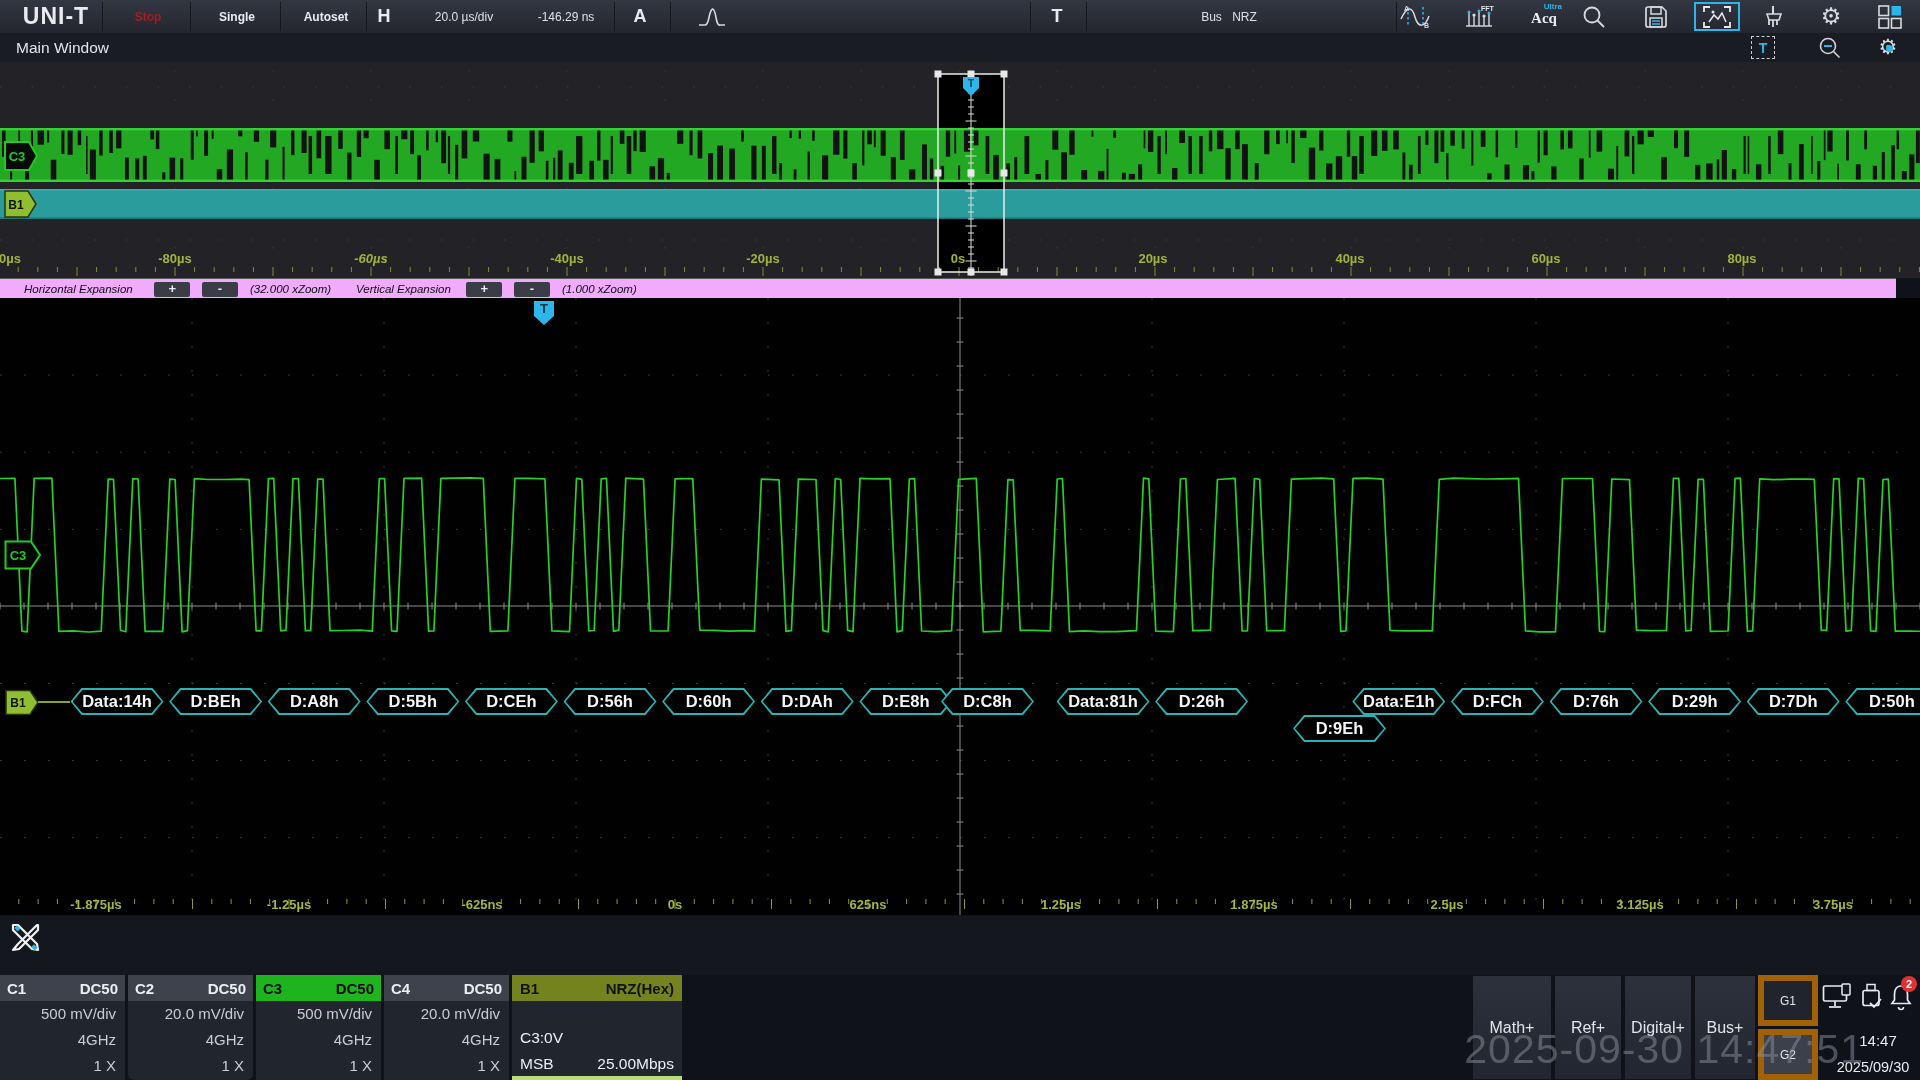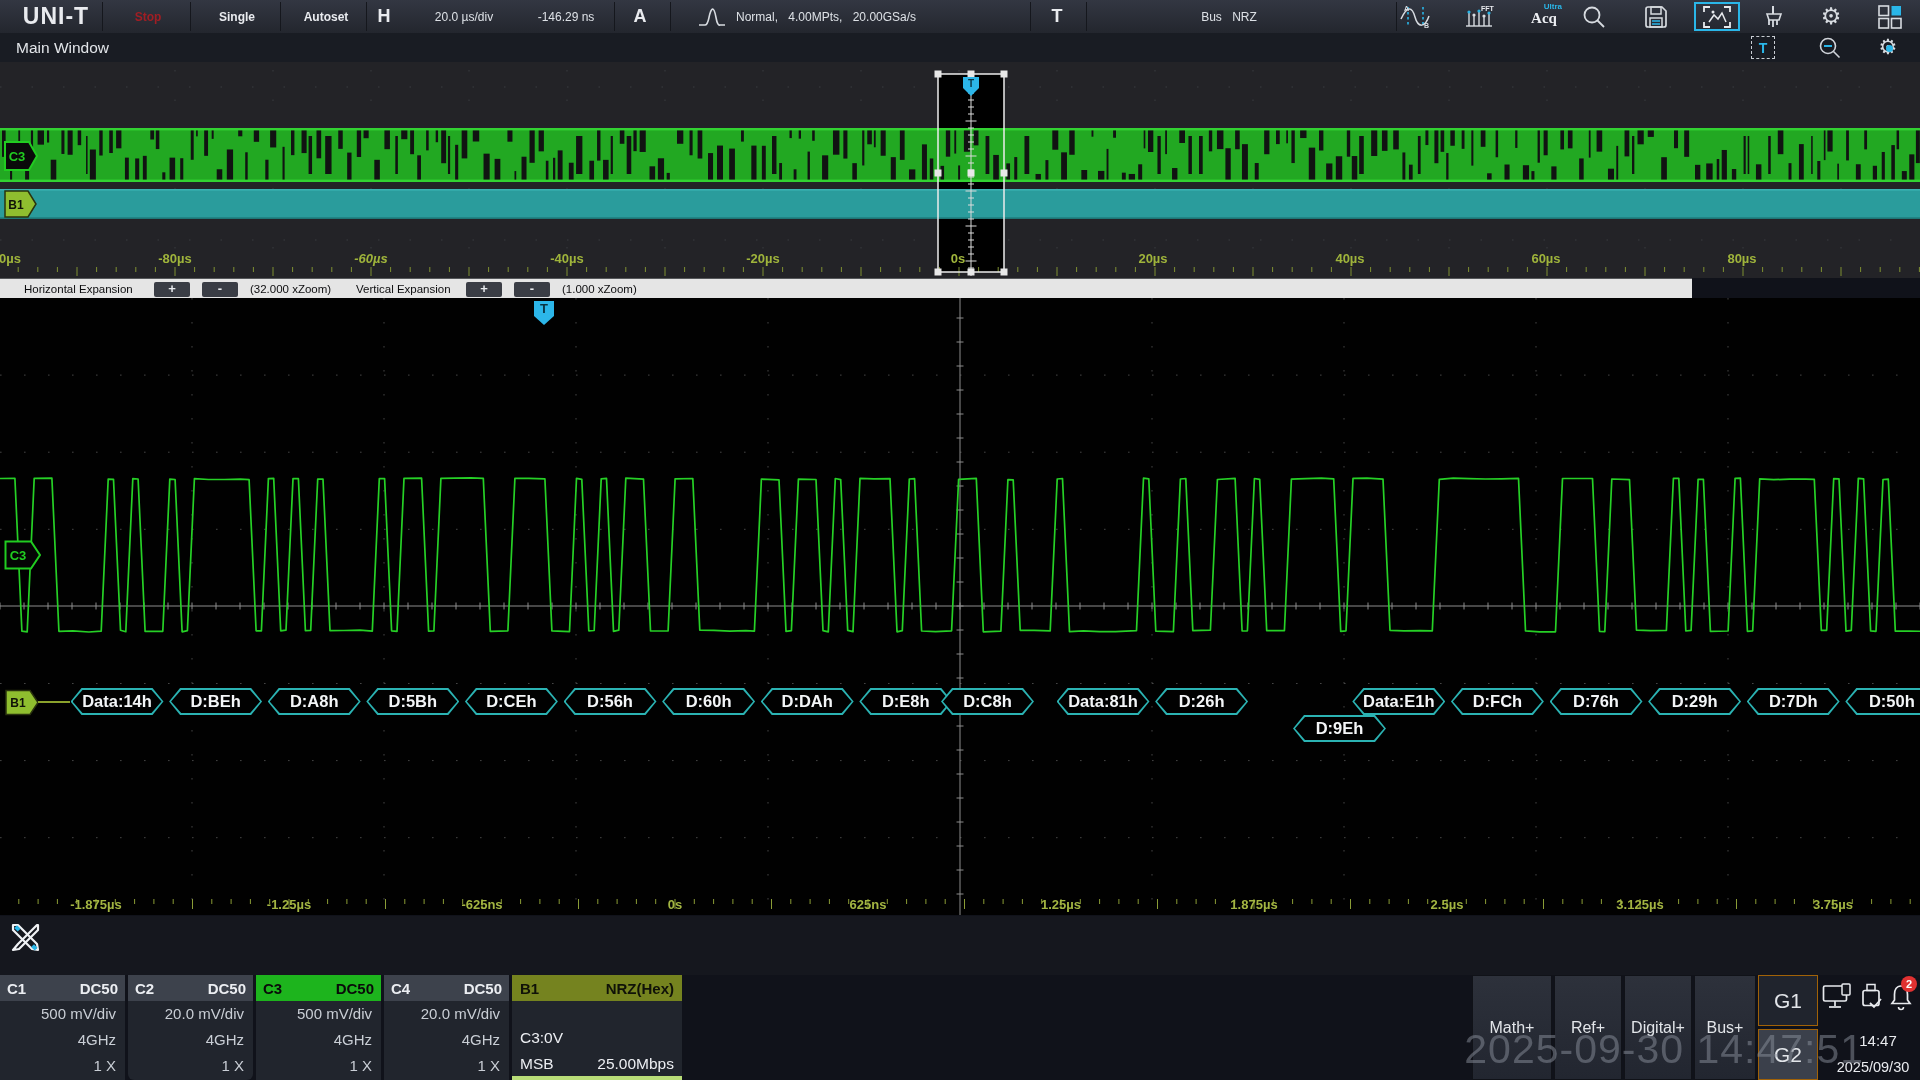--- a/index.html
+++ b/index.html
@@ -25,21 +25,21 @@
   .gearglyph{font-family:"DejaVu Sans",sans-serif;font-size:23px;color:#d7dbe0;line-height:1;}
   
   .subbar{position:absolute;left:0;top:33px;width:1920px;height:29px;background:#191c23;border-bottom:1px solid #07080a;}
   .wintitle{position:absolute;left:16px;top:0;height:29px;display:flex;align-items:center;font-size:15.5px;color:#e2e5e9;}
   .sicon{position:absolute;top:3px;width:24px;height:23px;display:flex;align-items:center;justify-content:center;}
   .tdash{border:1.5px dashed #c8ccd2;box-sizing:border-box;color:#2ab6e8;font-weight:700;font-size:14px;}
   
   .overview{position:absolute;left:0;top:62px;width:1920px;height:216px;background:#232327;overflow:hidden;}
   .axlab{position:absolute;top:189px;width:80px;text-align:center;font-size:13px;font-weight:700;color:#9fb43b;}
   
-  .expbar{position:absolute;left:0;top:278px;width:1692px;height:20px;background:#e5e5e5;border-top:1px solid #55575a;box-sizing:border-box;}
+  .expbar{position:absolute;left:0;top:278px;width:1896px;height:20px;background:#f0abfc;border-top:1px solid #55575a;box-sizing:border-box;font-style:italic;}
   .explab{position:absolute;top:0;height:20px;display:flex;align-items:center;font-size:11.5px;color:#0d0d0f;font-weight:400;}
   .expbtn{position:absolute;top:2.5px;width:36px;height:15px;background:#3a3d45;color:#e8eaee;font-size:13px;line-height:13px;
           text-align:center;border-radius:2px;font-weight:700;}
   
   .grat{position:absolute;left:0;top:298px;width:1920px;height:617px;background:#010101;overflow:hidden;}
   .grat svg{position:absolute;left:0;top:0;}
   .axlab2{position:absolute;top:587px;width:90px;text-align:center;font-size:13px;font-weight:700;color:#a3b542;margin-top:12px;}
   .tflag{position:absolute;left:532px;top:1px;width:24px;height:28px;}
   .busframe{position:absolute;top:390px;height:27px;}
   .busframe .outer{position:absolute;left:0;top:0;width:100%;height:100%;background:#2bb3b3;
@@ -58,21 +58,21 @@
   .b1panel{position:absolute;left:512px;top:0;width:170px;height:105px;background:#21252d;}
   .b1head{height:26px;display:flex;align-items:center;justify-content:space-between;padding:0 8px;
           background:#75831f;font-size:15px;font-weight:700;color:#101208;}
   .b1row2{position:absolute;left:8px;top:54px;font-size:15.5px;color:#eceef2;}
   .b1row3{position:absolute;left:8px;right:8px;top:80px;display:flex;justify-content:space-between;font-size:15.5px;color:#eceef2;}
   .b1strip{position:absolute;left:0;bottom:0;width:100%;height:4px;background:#b9dd78;}
   .fbtn{position:absolute;top:0;height:105px;display:flex;align-items:center;justify-content:center;
         background:linear-gradient(#2d313b,#222630);border:1px solid #101218;box-sizing:border-box;
         font-size:16px;color:#e2e5e9;}
   .gcell{position:absolute;left:1758px;width:60px;height:51px;display:flex;align-items:center;justify-content:center;
-         font-size:21px;color:#e2e5e9;border:1px solid #a16207;box-sizing:border-box;}
+         font-size:12px;color:#e2e5e9;border:6px solid #a16207;box-sizing:border-box;}
   .g1{top:0;background:#20242d;}
   .g2{top:54px;background:#3b404b;}
   .sticon{position:absolute;top:8px;}
   .bellbadge{position:absolute;left:1901px;top:1px;width:16px;height:16px;border-radius:50%;background:#e03131;
              color:#fff;font-size:11px;font-weight:700;display:flex;align-items:center;justify-content:center;}
   .clock{position:absolute;left:1840px;top:57px;width:76px;text-align:center;font-size:15px;color:#e9ebef;}
   .dateline{position:absolute;left:1828px;top:84px;width:90px;text-align:center;font-size:14.5px;color:#e9ebef;}
   .watermark{position:absolute;right:56px;top:1026px;font-size:41px;letter-spacing:1px;white-space:nowrap;
              color:rgba(138,144,156,0.5);z-index:40;font-weight:400;}
 </style>
@@ -88,21 +88,20 @@
     <div class="tbi" style="left:284px;width:84px">Autoset</div>
     <div class="tbi badge" style="left:370px;width:28px">H</div>
     <div class="tbi lite" style="left:408px;width:112px">20.0 µs/div</div>
     <div class="tbi lite" style="left:520px;width:92px">-146.29 ns</div>
     <div class="tbi badge" style="left:626px;width:28px">A</div>
     <div class="tbicon" style="left:694px">
       <svg width="30" height="22" viewBox="0 0 30 22">
           <path d="M2 19 h6 q2.5 0 4-7.5 T15.5 3 q2 0 3.5 8.5 T23 19 h5" stroke="#d7dbe0" fill="none" stroke-width="1.6"></path>
         </svg>
     </div>
-    <div class="tbi lite wsp" style="left:736px;width:270px;justify-content:flex-start">Normal, 4.00MPts, 20.00GSa/s</div>
     <div class="tbi badge" style="left:1043px;width:28px">T</div>
     <div class="tbi lite wsp" style="left:1159px;width:140px">Bus NRZ</div>
 
     <div class="tbsep" style="left:102px"></div>
     <div class="tbsep" style="left:190px"></div>
     <div class="tbsep" style="left:280px"></div>
     <div class="tbsep" style="left:366px"></div>
     <div class="tbsep" style="left:614px"></div>
     <div class="tbsep" style="left:670px"></div>
     <div class="tbsep" style="left:1030px"></div>

